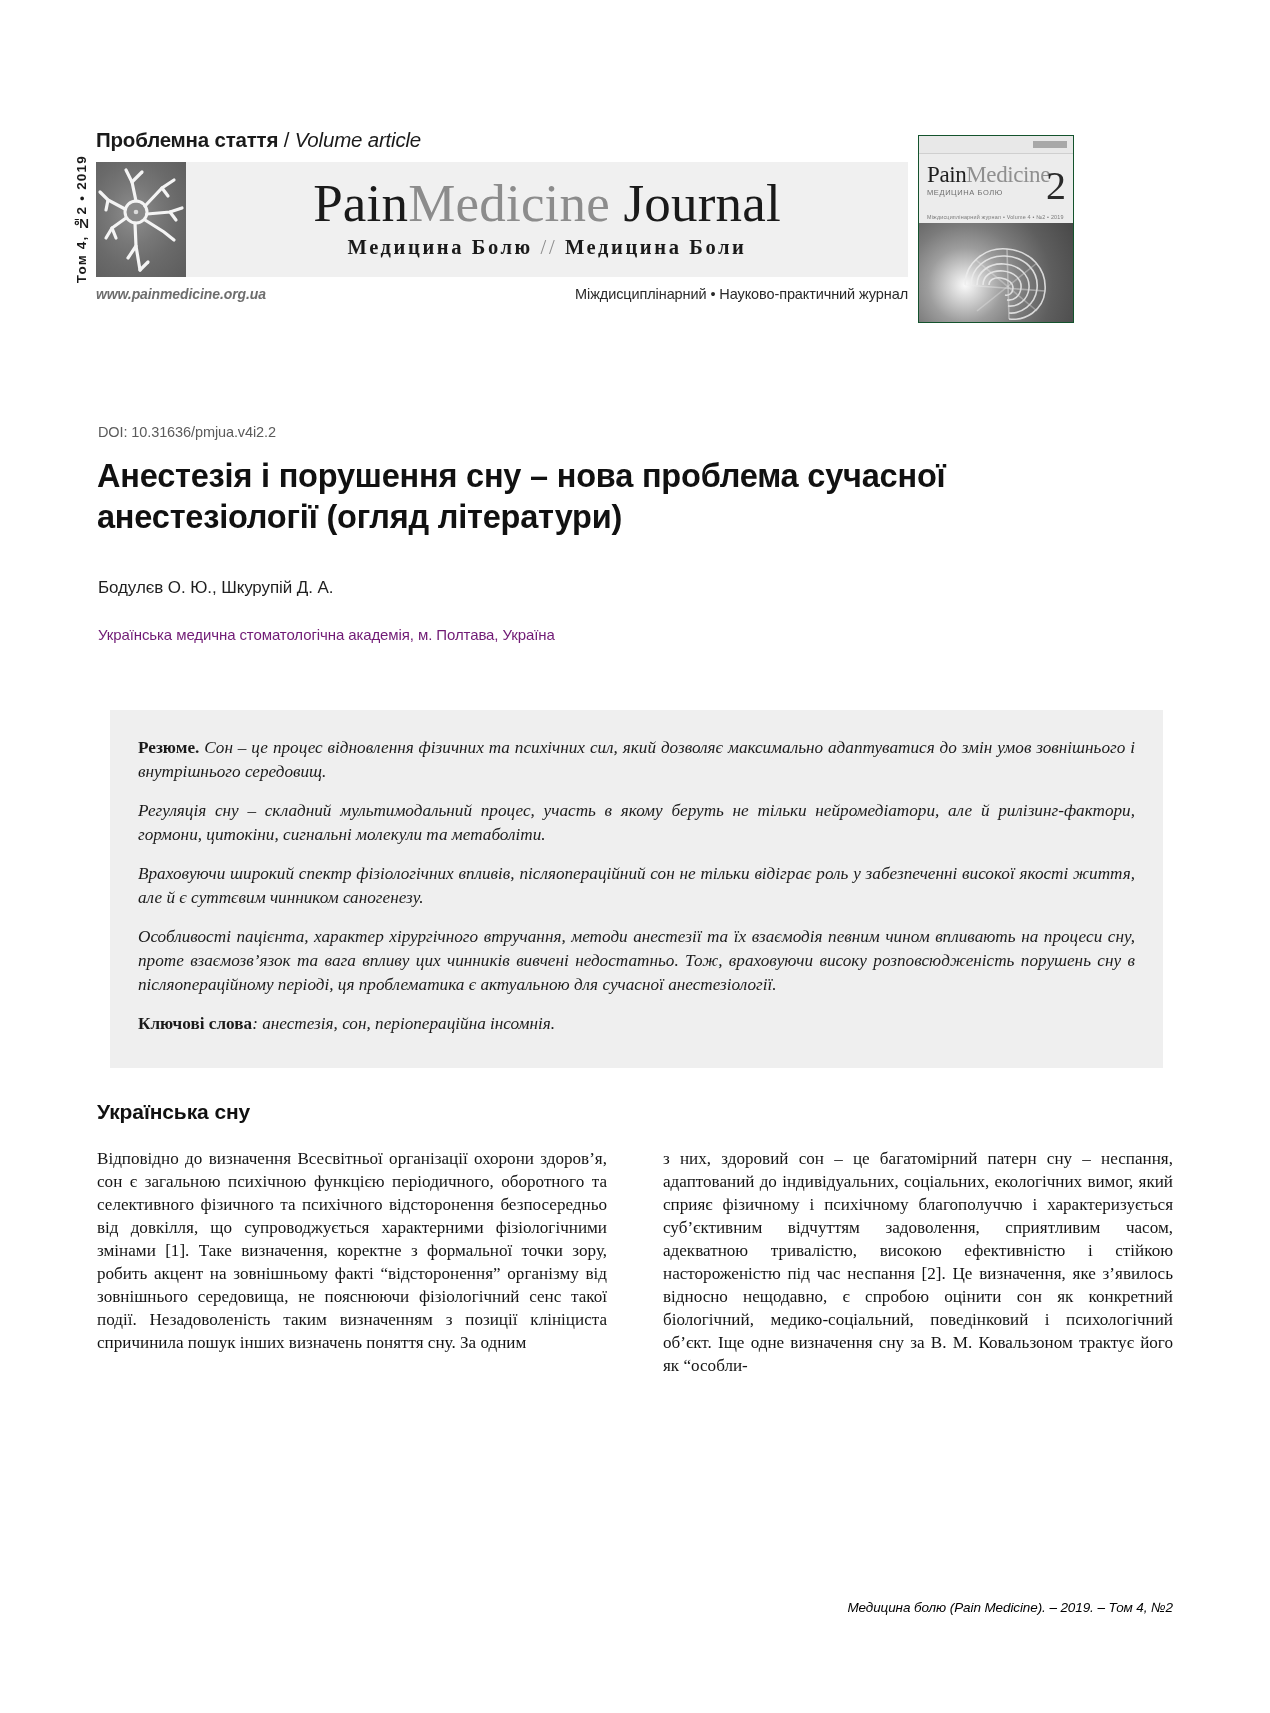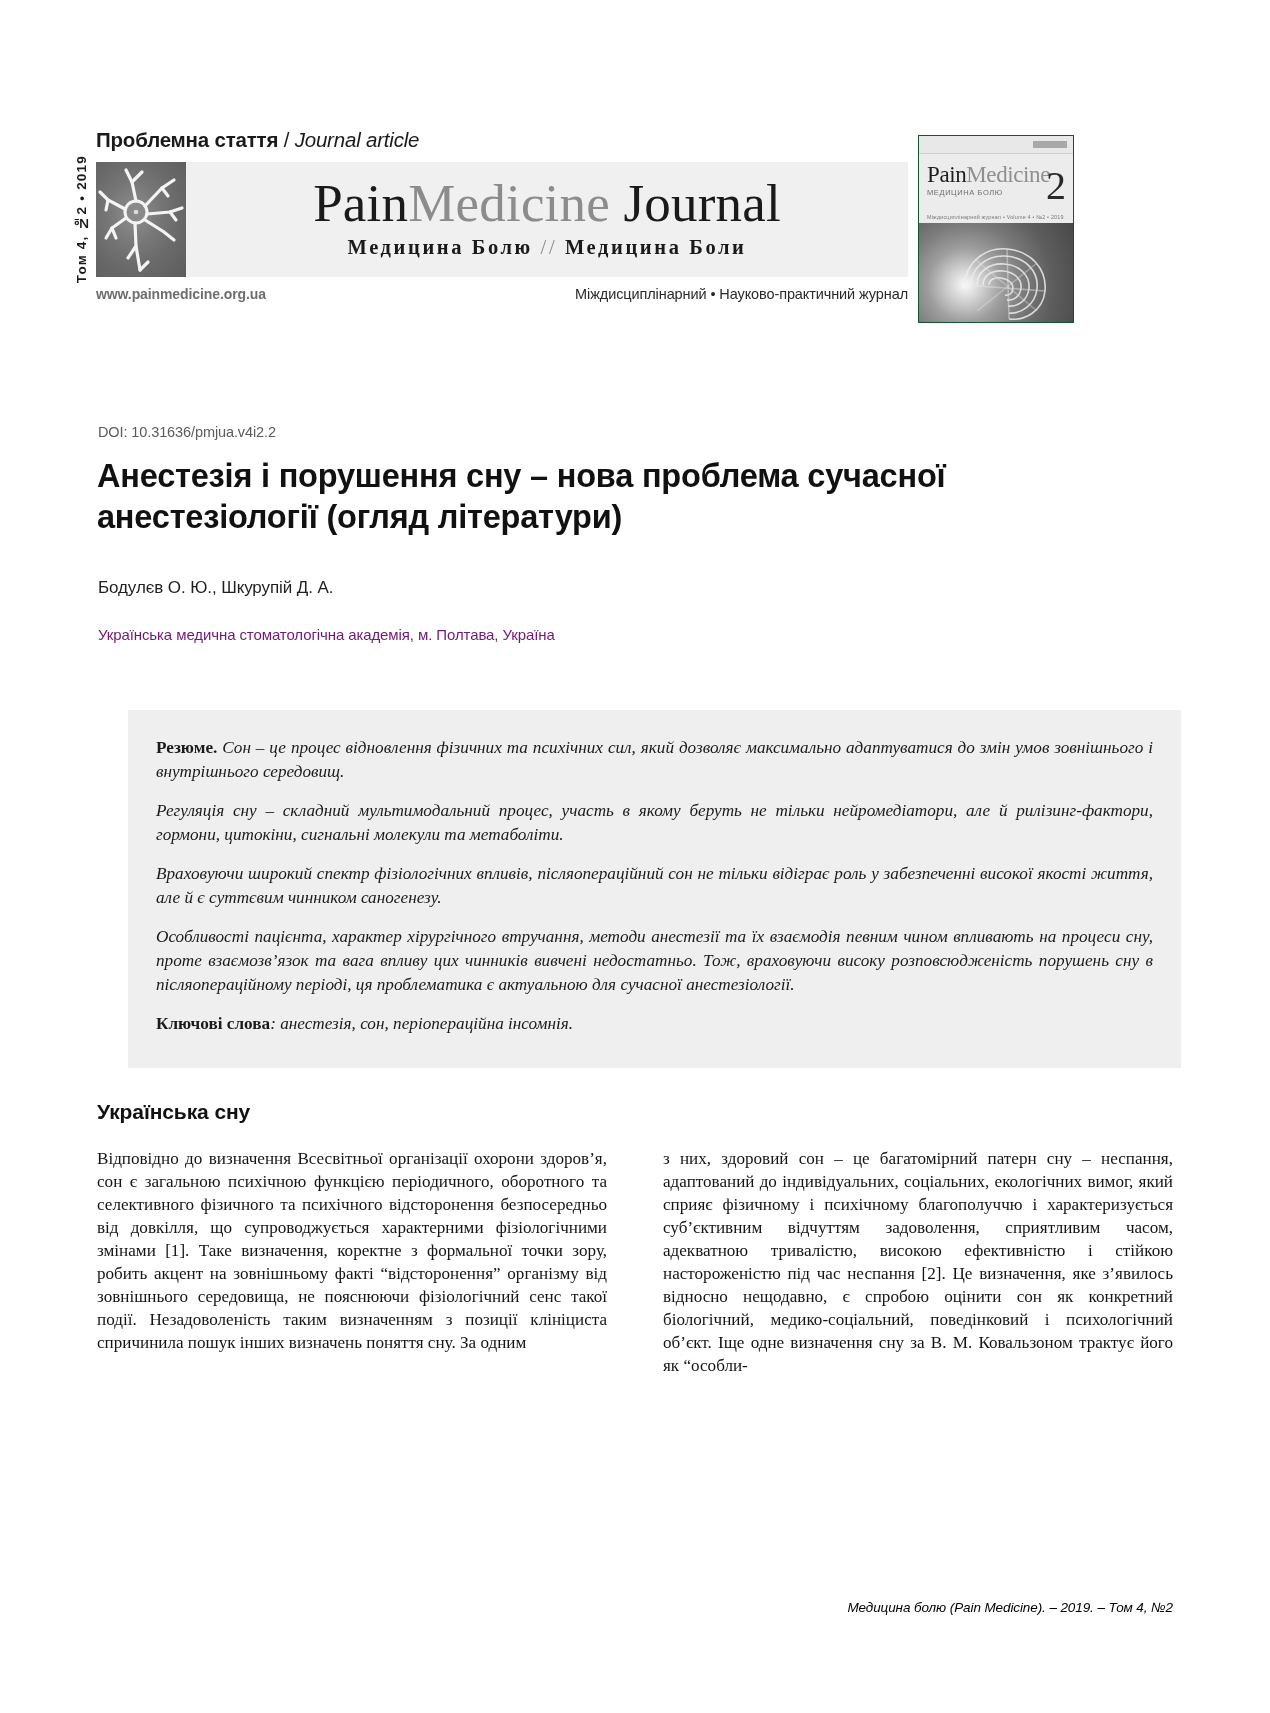--- a/index.html
+++ b/index.html
@@ -104,20 +104,21 @@
 
   .masthead-footline {
     width: 812px;
     display: flex;
     justify-content: space-between;
     align-items: baseline;
     margin-top: 9px;
   }
   .site-url {
     font-size: 14px;
+    font-style: italic;
     font-weight: 700;
     color: #6e6e6e;
     letter-spacing: -0.1px;
   }
   .tagline {
     font-size: 14.5px;
     color: #2a2a2a;
     letter-spacing: -0.1px;
     white-space: nowrap;
   }
@@ -226,21 +227,21 @@
     left: 98px;
     top: 626px;
     font-size: 15px;
     color: #701a75;
     letter-spacing: -0.1px;
   }
 
   
   .abstract {
     position: absolute;
-    left: 128px;
+    left: 110px;
     top: 710px;
     width: 1053px;
     background: #efefef;
     padding: 26px 28px 24px 28px;
   }
   .abstract p {
     font-family: "Liberation Serif", serif;
     font-style: italic;
     font-size: 17.2px;
     line-height: 1.42;
@@ -299,21 +300,21 @@
   }
 </style>
 </head>
 <body>
 
 <div class="page">
 
   <div class="masthead-wrap">
 
     <div class="kicker">
-      <span>Проблемна стаття</span><span class="kicker-sep"> / </span><span class="kicker-en">Journal article</span>
+      <span>Проблемна стаття</span><span class="kicker-sep"> / </span><span class="kicker-en">Volume article</span>
     </div>
 
     <div class="masthead">
 
       <div class="vol-label">
         <span>Том 4, №2 • 2019</span>
       </div>
 
       <div class="neuron-logo">
         <svg width="90" height="115" viewBox="0 0 90 115" aria-hidden="true">

